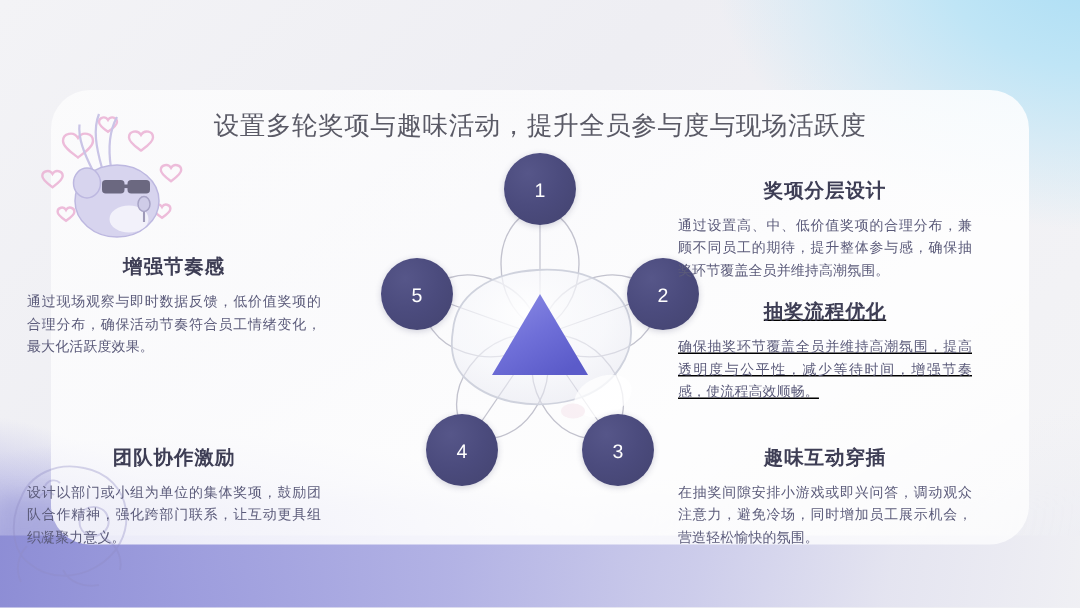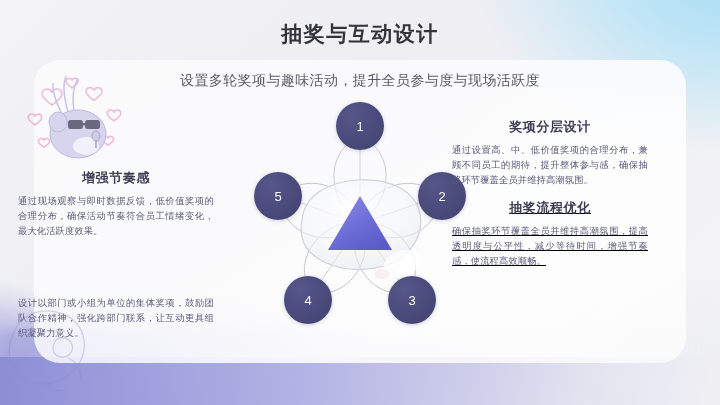--- a/index.html
+++ b/index.html
@@ -38,21 +38,21 @@
     border-radius:26px;
   }
 
   
   .title {
     position:absolute; top:20px; left:0; right:0; text-align:center;
     font-size:21px; font-weight:bold; color:#33333a; letter-spacing:1.5px;
   }
   .subtitle {
     position:absolute; top:72px; left:0; right:0; text-align:center;
-    font-size:14px; color:#5a5a66; letter-spacing:.4px;
+    font-size:17px; color:#5a5a66; letter-spacing:.4px;
   }
 
   
   .block { position:absolute; width:196px;margin-top:19px; }
   .block h3 {
     font-size:13px; font-weight:bold; color:#3e3e55;
     text-align:center; margin-bottom:7px; letter-spacing:.6px;
   }
   .block p {
     font-size:9.3px; line-height:1.62; color:#5b5b7a;
@@ -128,21 +128,20 @@
       <path d="M18 44c6-16 24-24 42-20 16 3 26 14 28 28 2 16-6 30-20 38-14 8-32 8-44-2C12 80 10 60 18 44z"></path>
       <path d="M60 52c6-4 14-2 16 5 2 7-4 13-11 12-7-1-11-8-5-17z"></path>
       <path d="M72 70c8 3 14 12 12 22"></path>
       <path d="M34 36c2-4 7-5 10-2"></path>
       <path d="M30 44c2-4 7-5 10-2"></path>
       <path d="M46 92c4 8 14 12 24 10"></path>
       <path d="M22 76c-6 6-8 16-4 24"></path>
     </g>
   </svg>
 
-  <div class="title">抽奖与互动设计</div>
   <div class="subtitle">设置多轮奖项与趣味活动，提升全员参与度与现场活跃度</div>
 
   <div class="diagram">
     <svg viewBox="0 0 256 268">
       <g fill="none" stroke="#b9b9c6" stroke-width="0.9" opacity=".85">
         <path d="M128 128c-14-6-26-22-26-44 0-20 12-36 26-36s26 16 26 36c0 22-12 38-26 44z" transform="rotate(0 128 132)"></path>
         <path d="M128 132c-14-6-26-22-26-44 0-20 12-36 26-36s26 16 26 36c0 22-12 38-26 44z" transform="rotate(72 128 132)"></path>
         <path d="M128 132c-14-6-26-22-26-44 0-20 12-36 26-36s26 16 26 36c0 22-12 38-26 44z" transform="rotate(144 128 132)"></path>
         <path d="M128 132c-14-6-26-22-26-44 0-20 12-36 26-36s26 16 26 36c0 22-12 38-26 44z" transform="rotate(216 128 132)"></path>
         <path d="M128 132c-14-6-26-22-26-44 0-20 12-36 26-36s26 16 26 36c0 22-12 38-26 44z" transform="rotate(288 128 132)"></path>
@@ -188,27 +187,32 @@
       <span>5</span>
     </div>
   </div>
 
   <div class="block b-tl">
     <h3>增强节奏感</h3>
     <p>通过现场观察与即时数据反馈，低价值奖项的合理分布，确保活动节奏符合员工情绪变化，最大化活跃度效果。</p>
   </div>
 
   <div class="block b-bl">
+    <h3>团队协作激励</h3>
     <p>设计以部门或小组为单位的集体奖项，鼓励团队合作精神，强化跨部门联系，让互动更具组织凝聚力意义。</p>
   </div>
 
   <div class="block b-tr">
     <h3>奖项分层设计</h3>
     <p>通过设置高、中、低价值奖项的合理分布，兼顾不同员工的期待，提升整体参与感，确保抽奖环节覆盖全员并维持高潮氛围。</p>
   </div>
 
   <div class="block b-mr">
     <h3>抽奖流程优化</h3>
     <p>确保抽奖环节覆盖全员并维持高潮氛围，提高透明度与公平性，减少等待时间，增强节奏感，使流程高效顺畅。</p>
   </div>
 
+  <div class="block b-br">
+    <h3>趣味互动穿插</h3>
+    <p>在抽奖间隙安排小游戏或即兴问答，调动观众注意力，避免冷场，同时增加员工展示机会，营造轻松愉快的氛围。</p>
+  </div>
 
 </div>
 
 </body></html>

